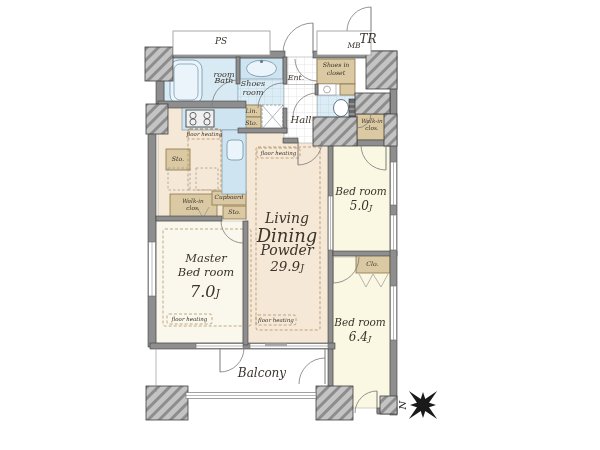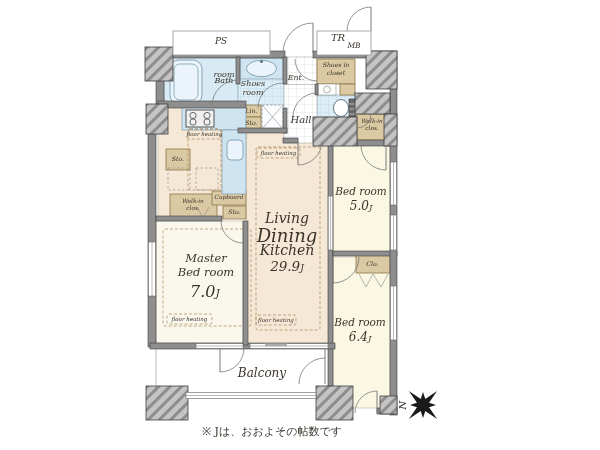--- a/index.html
+++ b/index.html
@@ -202,21 +202,21 @@
   </g>
 
   <g>
     <polygon fill="#1a1a1a" points="427.5,405 437.1,390.9 423,400.5 408.9,390.9 418.5,405 408.9,419.1 423,409.5 437.1,419.1"></polygon>
     <polygon fill="#1a1a1a" points="436,405 426.2,401.8 423,392 419.8,401.8 410,405 419.8,408.2 423,418 426.2,408.2"></polygon>
     <text x="403" y="408" transform="rotate(-90 403 405)" font-size="10" font-style="italic" fill="#1a1a1a" text-anchor="middle">N</text>
   </g>
 </svg>
 
 <div class="lbl" style="left:221px;top:37px;font-size:9px">PS</div>
-<div class="lbl" style="left:338px;top:33px;font-size:10px">TR</div>
+<div class="lbl" style="left:368px;top:33px;font-size:12px">TR</div>
 <div class="lbl" style="left:354px;top:42px;font-size:7.5px">MB</div>
 
 <div class="lbl" style="left:224px;top:77px;font-size:8px">Bath</div>
 <div class="lbl" style="left:224px;top:71px;font-size:8px">room</div>
 <div class="lbl" style="left:253px;top:80px;font-size:8px">Shoes</div>
 <div class="lbl" style="left:253px;top:89px;font-size:8px">room</div>
 <div class="lbl" style="left:296px;top:74px;font-size:8px">Ent.</div>
 <div class="lbl" style="left:301px;top:115px;font-size:10px">Hall</div>
 
 <div class="lbl" style="left:336px;top:62px;font-size:6.2px">Shoes in</div>
@@ -232,30 +232,29 @@
 <div class="lbl" style="left:234.5px;top:209px;font-size:6.2px">Sto.</div>
 <div class="lbl" style="left:372.5px;top:261px;font-size:6.2px">Clo.</div>
 
 <div class="lbl" style="left:204.5px;top:131.5px;font-size:5.5px">floor heating</div>
 <div class="lbl" style="left:278.5px;top:150.5px;font-size:5.5px">floor heating</div>
 <div class="lbl" style="left:276px;top:317.5px;font-size:5.5px">floor heating</div>
 <div class="lbl" style="left:189.5px;top:316.5px;font-size:5.5px">floor heating</div>
 
 <div class="lbl" style="left:287px;top:211px;font-size:14px">Living</div>
 <div class="lbl" style="left:287px;top:227px;font-size:18px">Dining</div>
-<div class="lbl" style="left:287px;top:243px;font-size:14px">Kitchen</div>
+<div class="lbl" style="left:287px;top:243px;font-size:14px">Powder</div>
 <div class="lbl" style="left:287px;top:260px;font-size:13.5px"><span>29.9</span><span class="unit">J</span></div>
 
 <div class="lbl" style="left:206px;top:253px;font-size:11.5px">Master</div>
 <div class="lbl" style="left:206px;top:267px;font-size:11.5px">Bed room</div>
 <div class="lbl" style="left:205px;top:284px;font-size:16px"><span>7.0</span><span class="unit">J</span></div>
 
 <div class="lbl" style="left:361px;top:186px;font-size:10.5px">Bed room</div>
 <div class="lbl" style="left:361px;top:200px;font-size:12px"><span>5.0</span><span class="unit">J</span></div>
 
 <div class="lbl" style="left:360px;top:317px;font-size:10.5px">Bed room</div>
 <div class="lbl" style="left:360px;top:331px;font-size:12px"><span>6.4</span><span class="unit">J</span></div>
 
 <div class="lbl" style="left:262px;top:367px;font-size:12px">Balcony</div>
 
-<div class="lbl plain" style="left:272px;top:426px;font-size:11px">※ Jは、おおよその帖数です</div>
 
 </div>
 
 </body></html>

